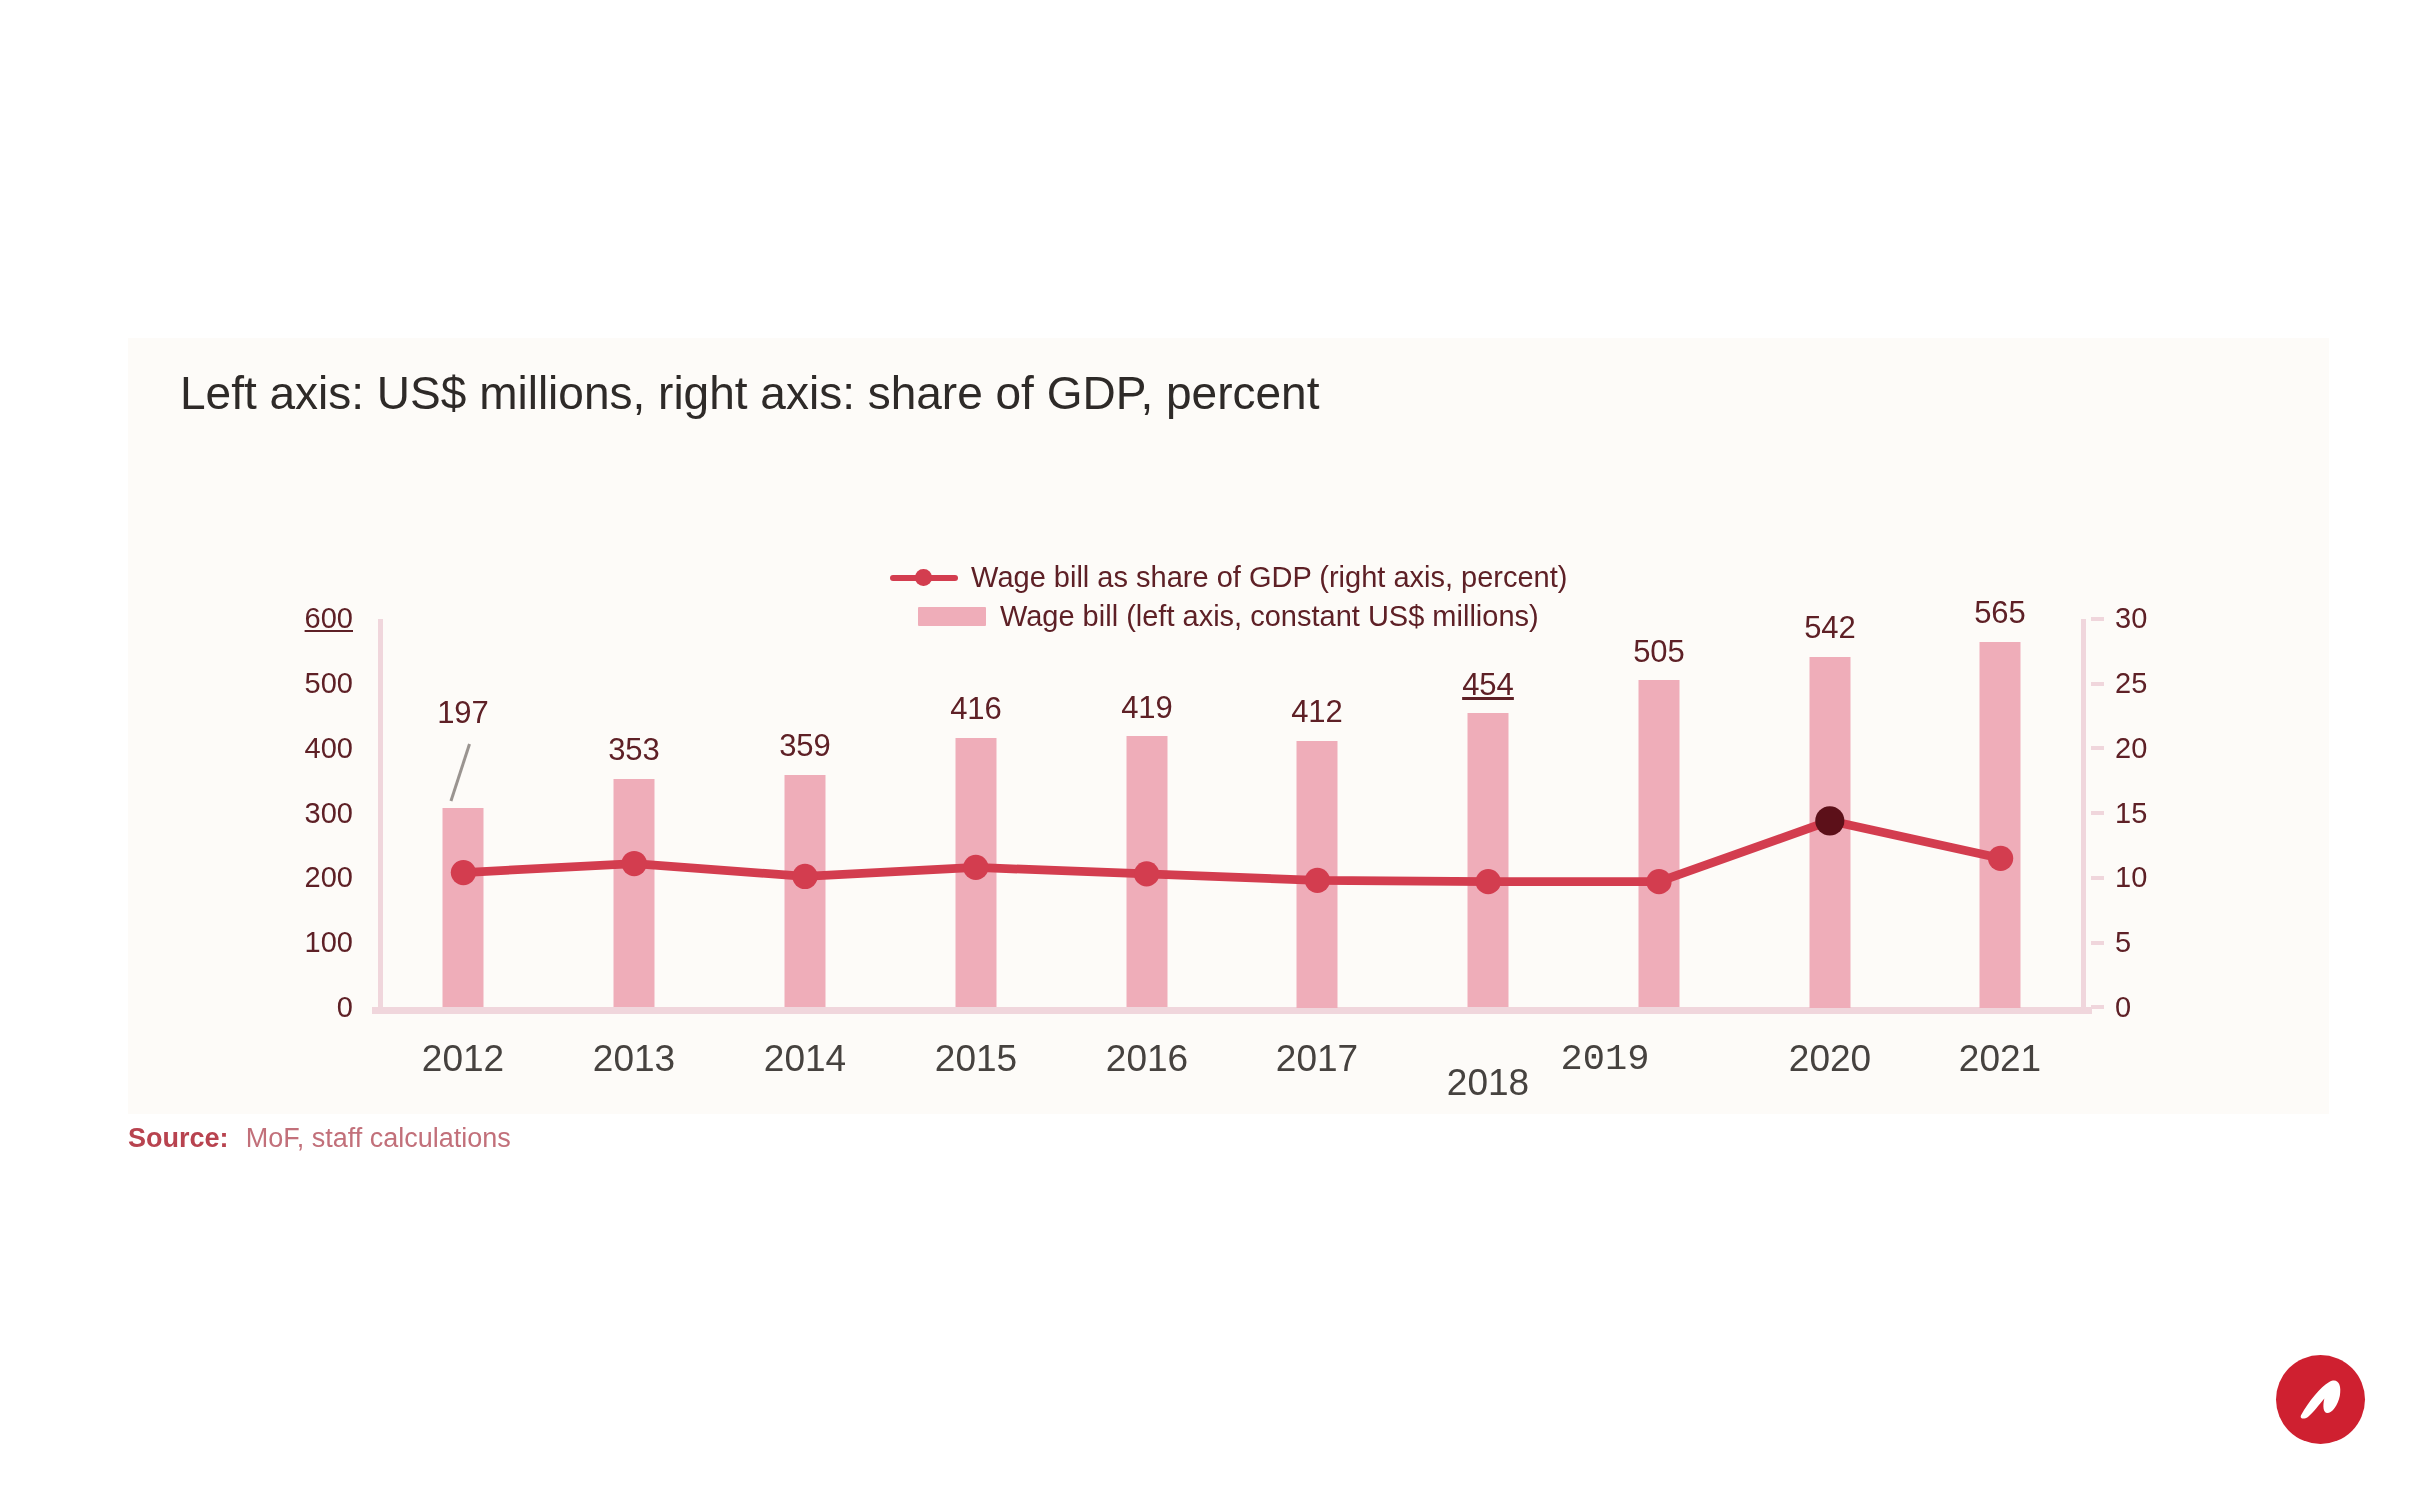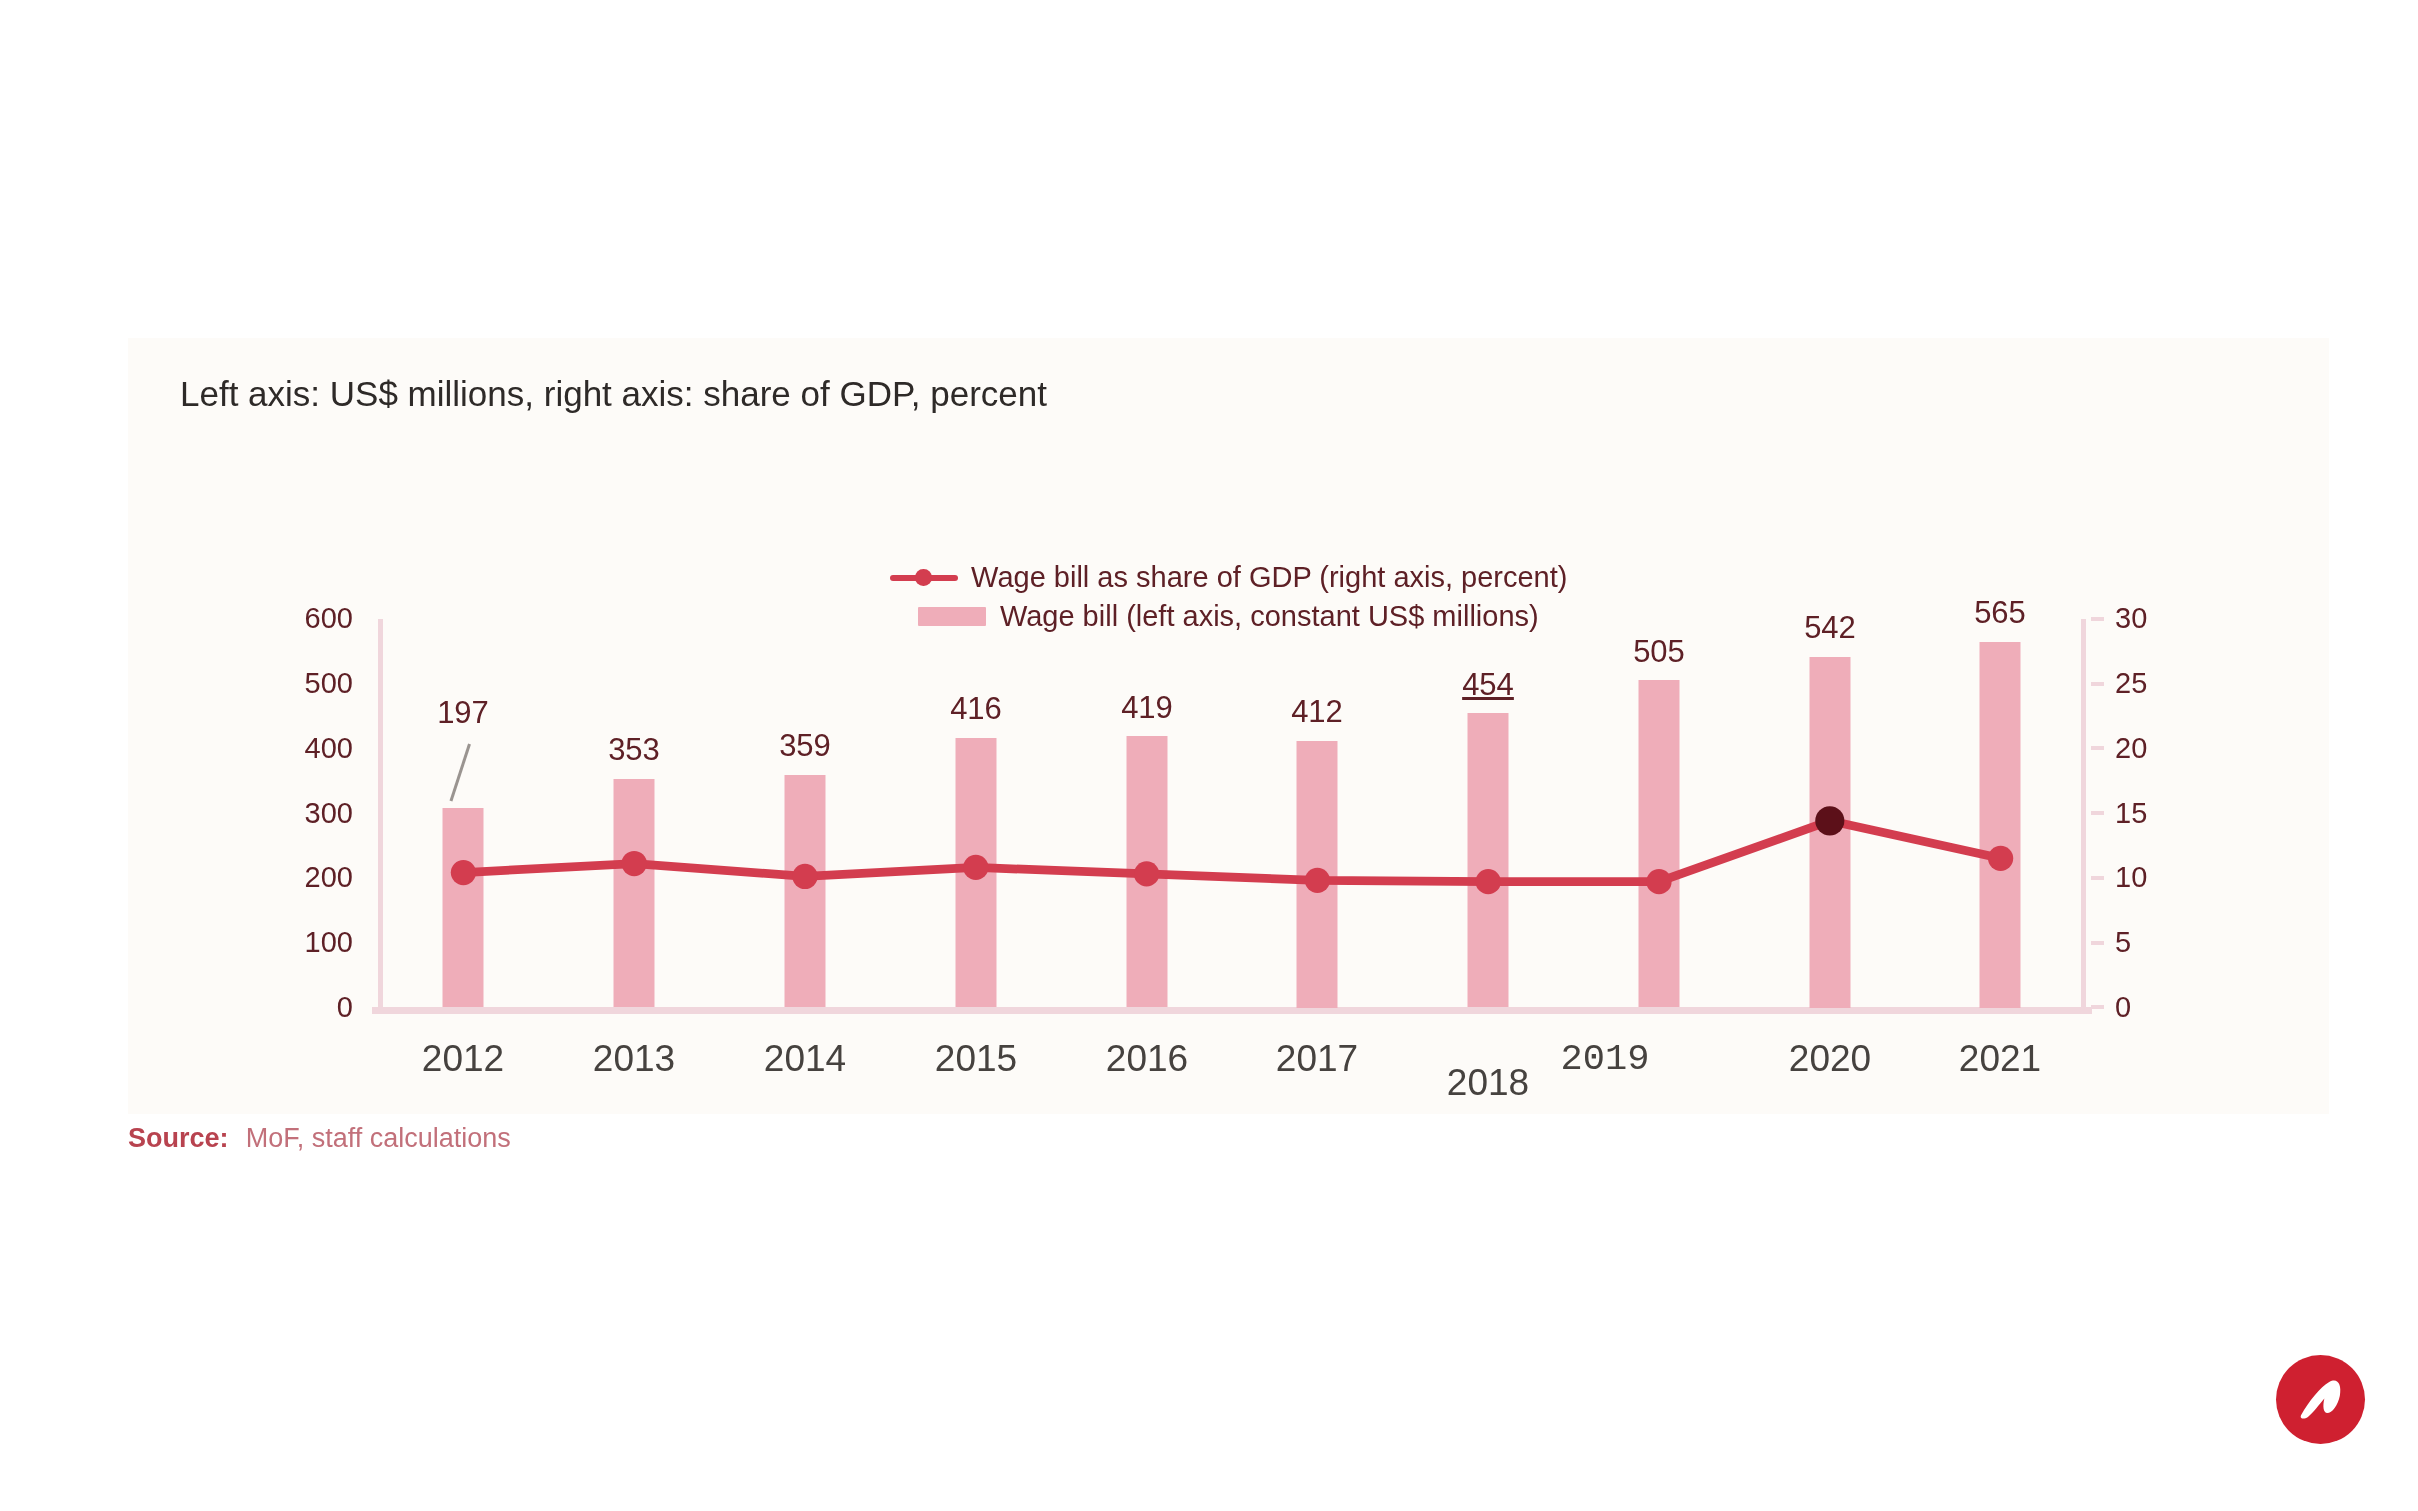--- a/index.html
+++ b/index.html
@@ -36,21 +36,21 @@
     font-size: 37px;
     line-height: 50px;
     color: #b8434f;
     white-space: nowrap;
   }
   #figure-title .figlabel {
     font-weight: bold;
     color: #6b1f26;
   }
   #figure-subtitle {
-    font-size: 35px;
+    font-size: 46px;
     line-height: 49px;
     color: #2e2a28;
     margin-top: 3.9px;
     white-space: nowrap;
   }
 
   
   #legend {
     position: absolute;
     left: 0;
@@ -239,21 +239,21 @@
           <div class="tick-mark" style="left: 1713px; top: 63px;"></div>
           <div class="tick-mark" style="left: 1713px; top: -1.9px;"></div>
         </div>
       <div id="yticks-left">
           <div class="ytick-label ytick-left" style="top: 374px;">0</div>
           <div class="ytick-label ytick-left" style="top: 309px;">100</div>
           <div class="ytick-label ytick-left" style="top: 244px;">200</div>
           <div class="ytick-label ytick-left" style="top: 180px;">300</div>
           <div class="ytick-label ytick-left" style="top: 115px;">400</div>
           <div class="ytick-label ytick-left" style="top: 50px;">500</div>
-          <div class="ytick-label ytick-left" style="top: -14.6px;">600</div>
+          <div class="ytick-label ytick-left" style="top: -14.6px; text-decoration: underline;">600</div>
         </div>
       <div id="yticks-right">
           <div class="ytick-label ytick-right" style="top: 374px;">0</div>
           <div class="ytick-label ytick-right" style="top: 309px;">5</div>
           <div class="ytick-label ytick-right" style="top: 244px;">10</div>
           <div class="ytick-label ytick-right" style="top: 180px;">15</div>
           <div class="ytick-label ytick-right" style="top: 115px;">20</div>
           <div class="ytick-label ytick-right" style="top: 50px;">25</div>
           <div class="ytick-label ytick-right" style="top: -14.6px;">30</div>
         </div>

